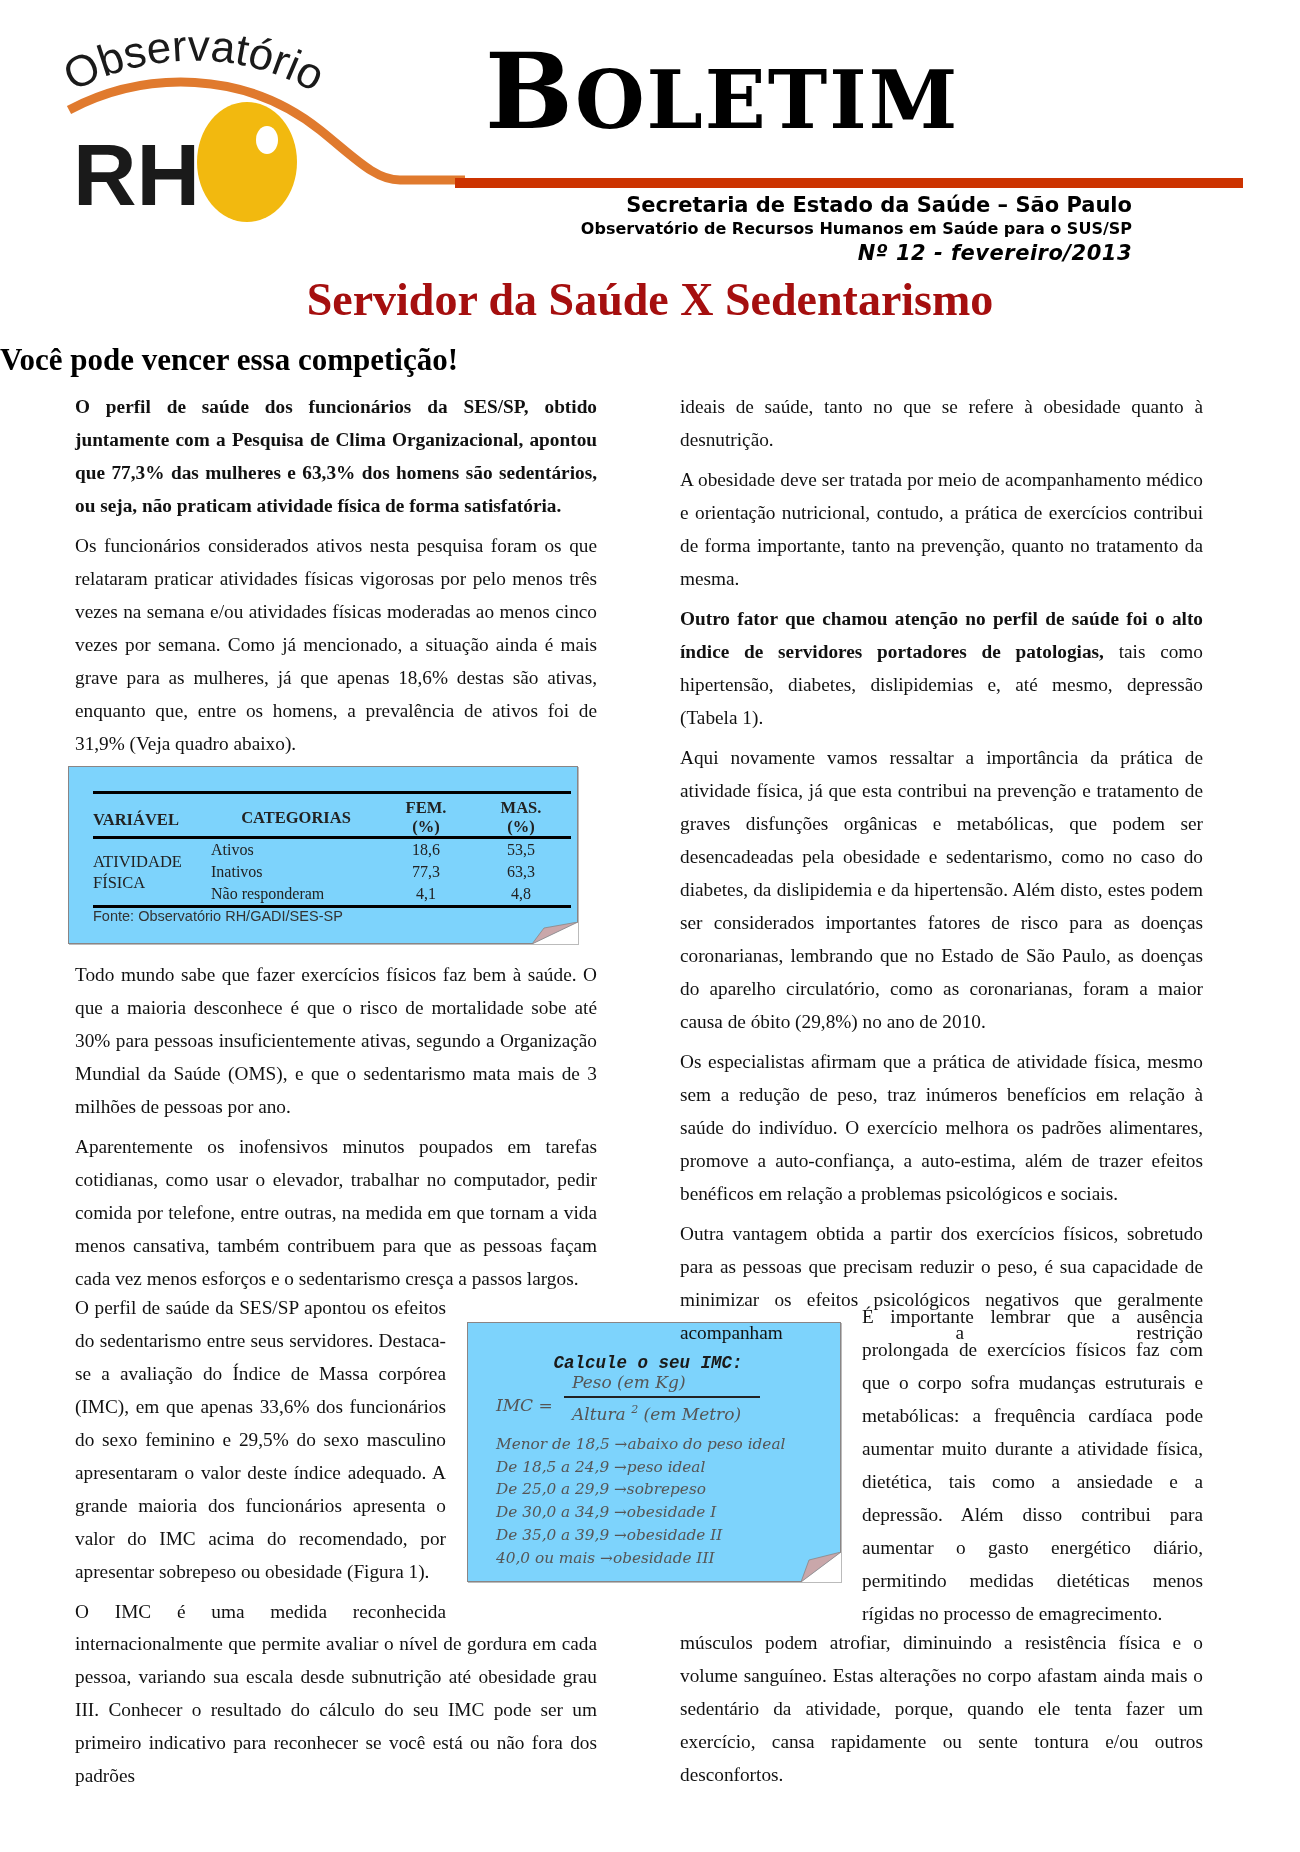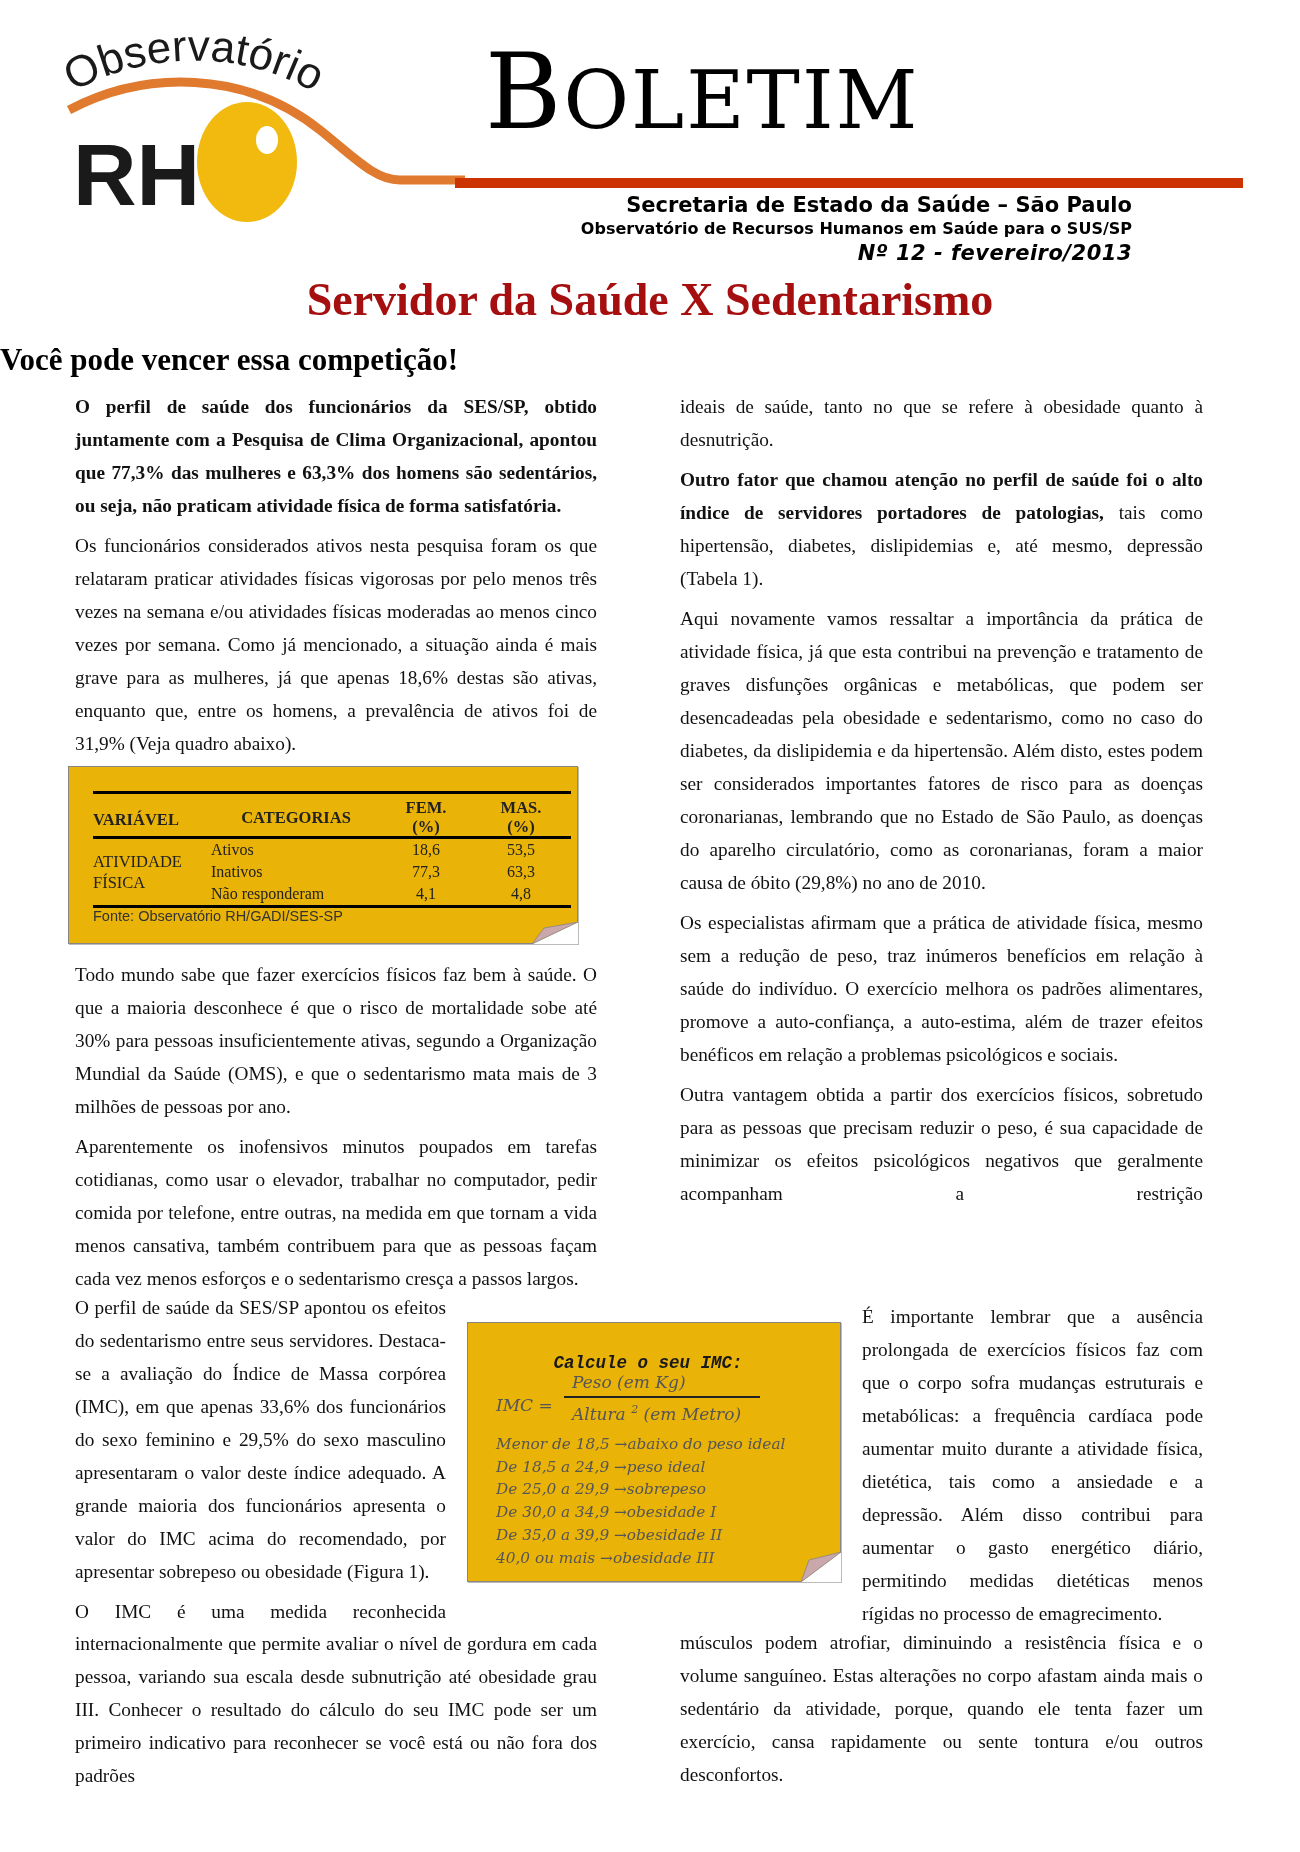--- a/index.html
+++ b/index.html
@@ -3,21 +3,21 @@
 <meta charset="utf-8">
 <style>
   html, body { margin: 0; padding: 0; background: #ffffff; }
   body { width: 1300px; height: 1852px; position: relative; overflow: hidden;
          font-family: "Liberation Serif", "DejaVu Serif", serif; color: #111; }
 
   
   .logo { position: absolute; left: 55px; top: 30px; width: 410px; height: 210px; }
   .logo svg { width: 100%; height: 100%; display: block; }
   .boletim { position: absolute; left: 485px; top: 40px; font-family: "DejaVu Serif", serif;
-             font-size: 104px; letter-spacing: 2px; line-height: 1; color: #000; font-weight: 400; }
+             font-size: 104px; letter-spacing: 2px; line-height: 1; color: #000; font-weight: 700; }
   .boletim .small { font-size: 80px; }
   .rule-red { position: absolute; left: 455px; top: 178px; width: 788px; height: 10px; background: #cc3300; }
   .org { position: absolute; right: 168px; top: 192px; text-align: right;
          font-family: "DejaVu Sans", sans-serif; font-weight: bold; color: #000; }
   .org .l1 { font-size: 21px; line-height: 26px; }
   .org .l2 { font-size: 16px; line-height: 22px; }
   .org .l3 { font-size: 21px; line-height: 26px; letter-spacing: 0.5px; font-style: italic; }
 
   
   .title { position: absolute; left: 0; width: 1300px; top: 272px; text-align: center;
@@ -25,21 +25,21 @@
   .subtitle { position: absolute; left: 0; width: 1300px; top: 340px; text-align: left;
               font-family: "Liberation Serif", serif; font-weight: bold; font-size: 31px; color: #000; line-height: 40px; }
 
   
   .col { position: absolute; font-size: 19.3px; line-height: 33px; text-align: justify; color: #111; }
   .col p { margin: 0 0 7px 0; }
   .col b { font-weight: bold; }
   .lead { font-weight: bold; }
 
   
-  .note-box { position: absolute; background: #eab308; border: 1px solid #8a8585;
+  .note-box { position: absolute; background: #7dd3fc; border: 1px solid #8a8585;
               box-shadow: 1px 1px 0 #bbb; }
   .note-fold { position: absolute; right: -1px; bottom: -1px; width: 46px; height: 22px; }
   .note-fold svg { width: 100%; height: 100%; display: block; }
 
   .tbl { position: absolute; left: 24px; top: 24px; width: 478px; border-collapse: collapse;
          font-family: "Liberation Serif", serif; color: #222; }
   .tbl th { font-weight: bold; font-size: 16.5px; line-height: 19px; padding: 0; vertical-align: middle; }
   .tbl .hdr-top td { border-top: 3.5px solid #000; height: 4px; padding: 0; }
   .tbl .hdr-bottom td { border-top: 3.5px solid #000; height: 0; padding: 0; }
   .tbl .foot td { border-top: 3.5px solid #000; height: 0; padding: 0; }
@@ -177,20 +177,21 @@
   <div class="note-fold" style="width:40px; height:30px;">
     <svg viewBox="0 0 40 30">
         <path d="M0 30 L40 0 L40 30 Z" fill="#ffffff"></path>
         <path d="M0 30 L8 8 L40 0 Z" fill="#c9a7aa" stroke="#8a8585" stroke-width="0.8"></path>
       </svg>
   </div>
 </div>
 
 <div class="col" style="left:680px; top:390px; width:523px;">
   <p>ideais de saúde, tanto no que se refere à obesidade quanto à desnutrição.</p>
+  <p>A obesidade deve ser tratada por meio de acompanhamento médico e orientação nutricional, contudo, a prática de exercícios contribui de forma importante, tanto na prevenção, quanto no tratamento da mesma.</p>
   <p><b>Outro fator que chamou atenção no perfil de saúde foi o alto índice de servidores portadores de patologias,</b><span> tais como hipertensão, diabetes, dislipidemias e, até mesmo, depressão (Tabela 1).</span></p>
   <p>Aqui novamente vamos ressaltar a importância da prática de atividade física, já que esta contribui na prevenção e tratamento de graves disfunções orgânicas e metabólicas, que podem ser desencadeadas pela obesidade e sedentarismo, como no caso do diabetes, da dislipidemia e da hipertensão. Além disto, estes podem ser considerados importantes fatores de risco para as doenças coronarianas, lembrando que no Estado de São Paulo, as doenças do aparelho circulatório, como as coronarianas, foram a maior causa de óbito (29,8%) no ano de 2010.</p>
   <p>Os especialistas afirmam que a prática de atividade física, mesmo sem a redução de peso, traz inúmeros benefícios em relação à saúde do indivíduo. O exercício melhora os padrões alimentares, promove a auto-confiança, a auto-estima, além de trazer efeitos benéficos em relação a problemas psicológicos e sociais.</p>
   <p style="margin-bottom:0; text-align-last:justify;">Outra vantagem obtida a partir dos exercícios físicos, sobretudo para as pessoas que precisam reduzir o peso, é sua capacidade de minimizar os efeitos psicológicos negativos que geralmente acompanham a restrição</p>
 </div>
 
 <div class="col" style="left:862px; top:1300px; width:341px;">
   <p style="margin-bottom:0; text-align-last:justify;">É importante lembrar que a ausência prolongada de exercícios físicos faz com que o corpo sofra mudanças estruturais e metabólicas: a frequência cardíaca pode aumentar muito durante a atividade física,</p>
   <p>dietética, tais como a ansiedade e a depressão. Além disso contribui para aumentar o gasto energético diário, permitindo medidas dietéticas menos rígidas no processo de emagrecimento.</p>
 </div>

